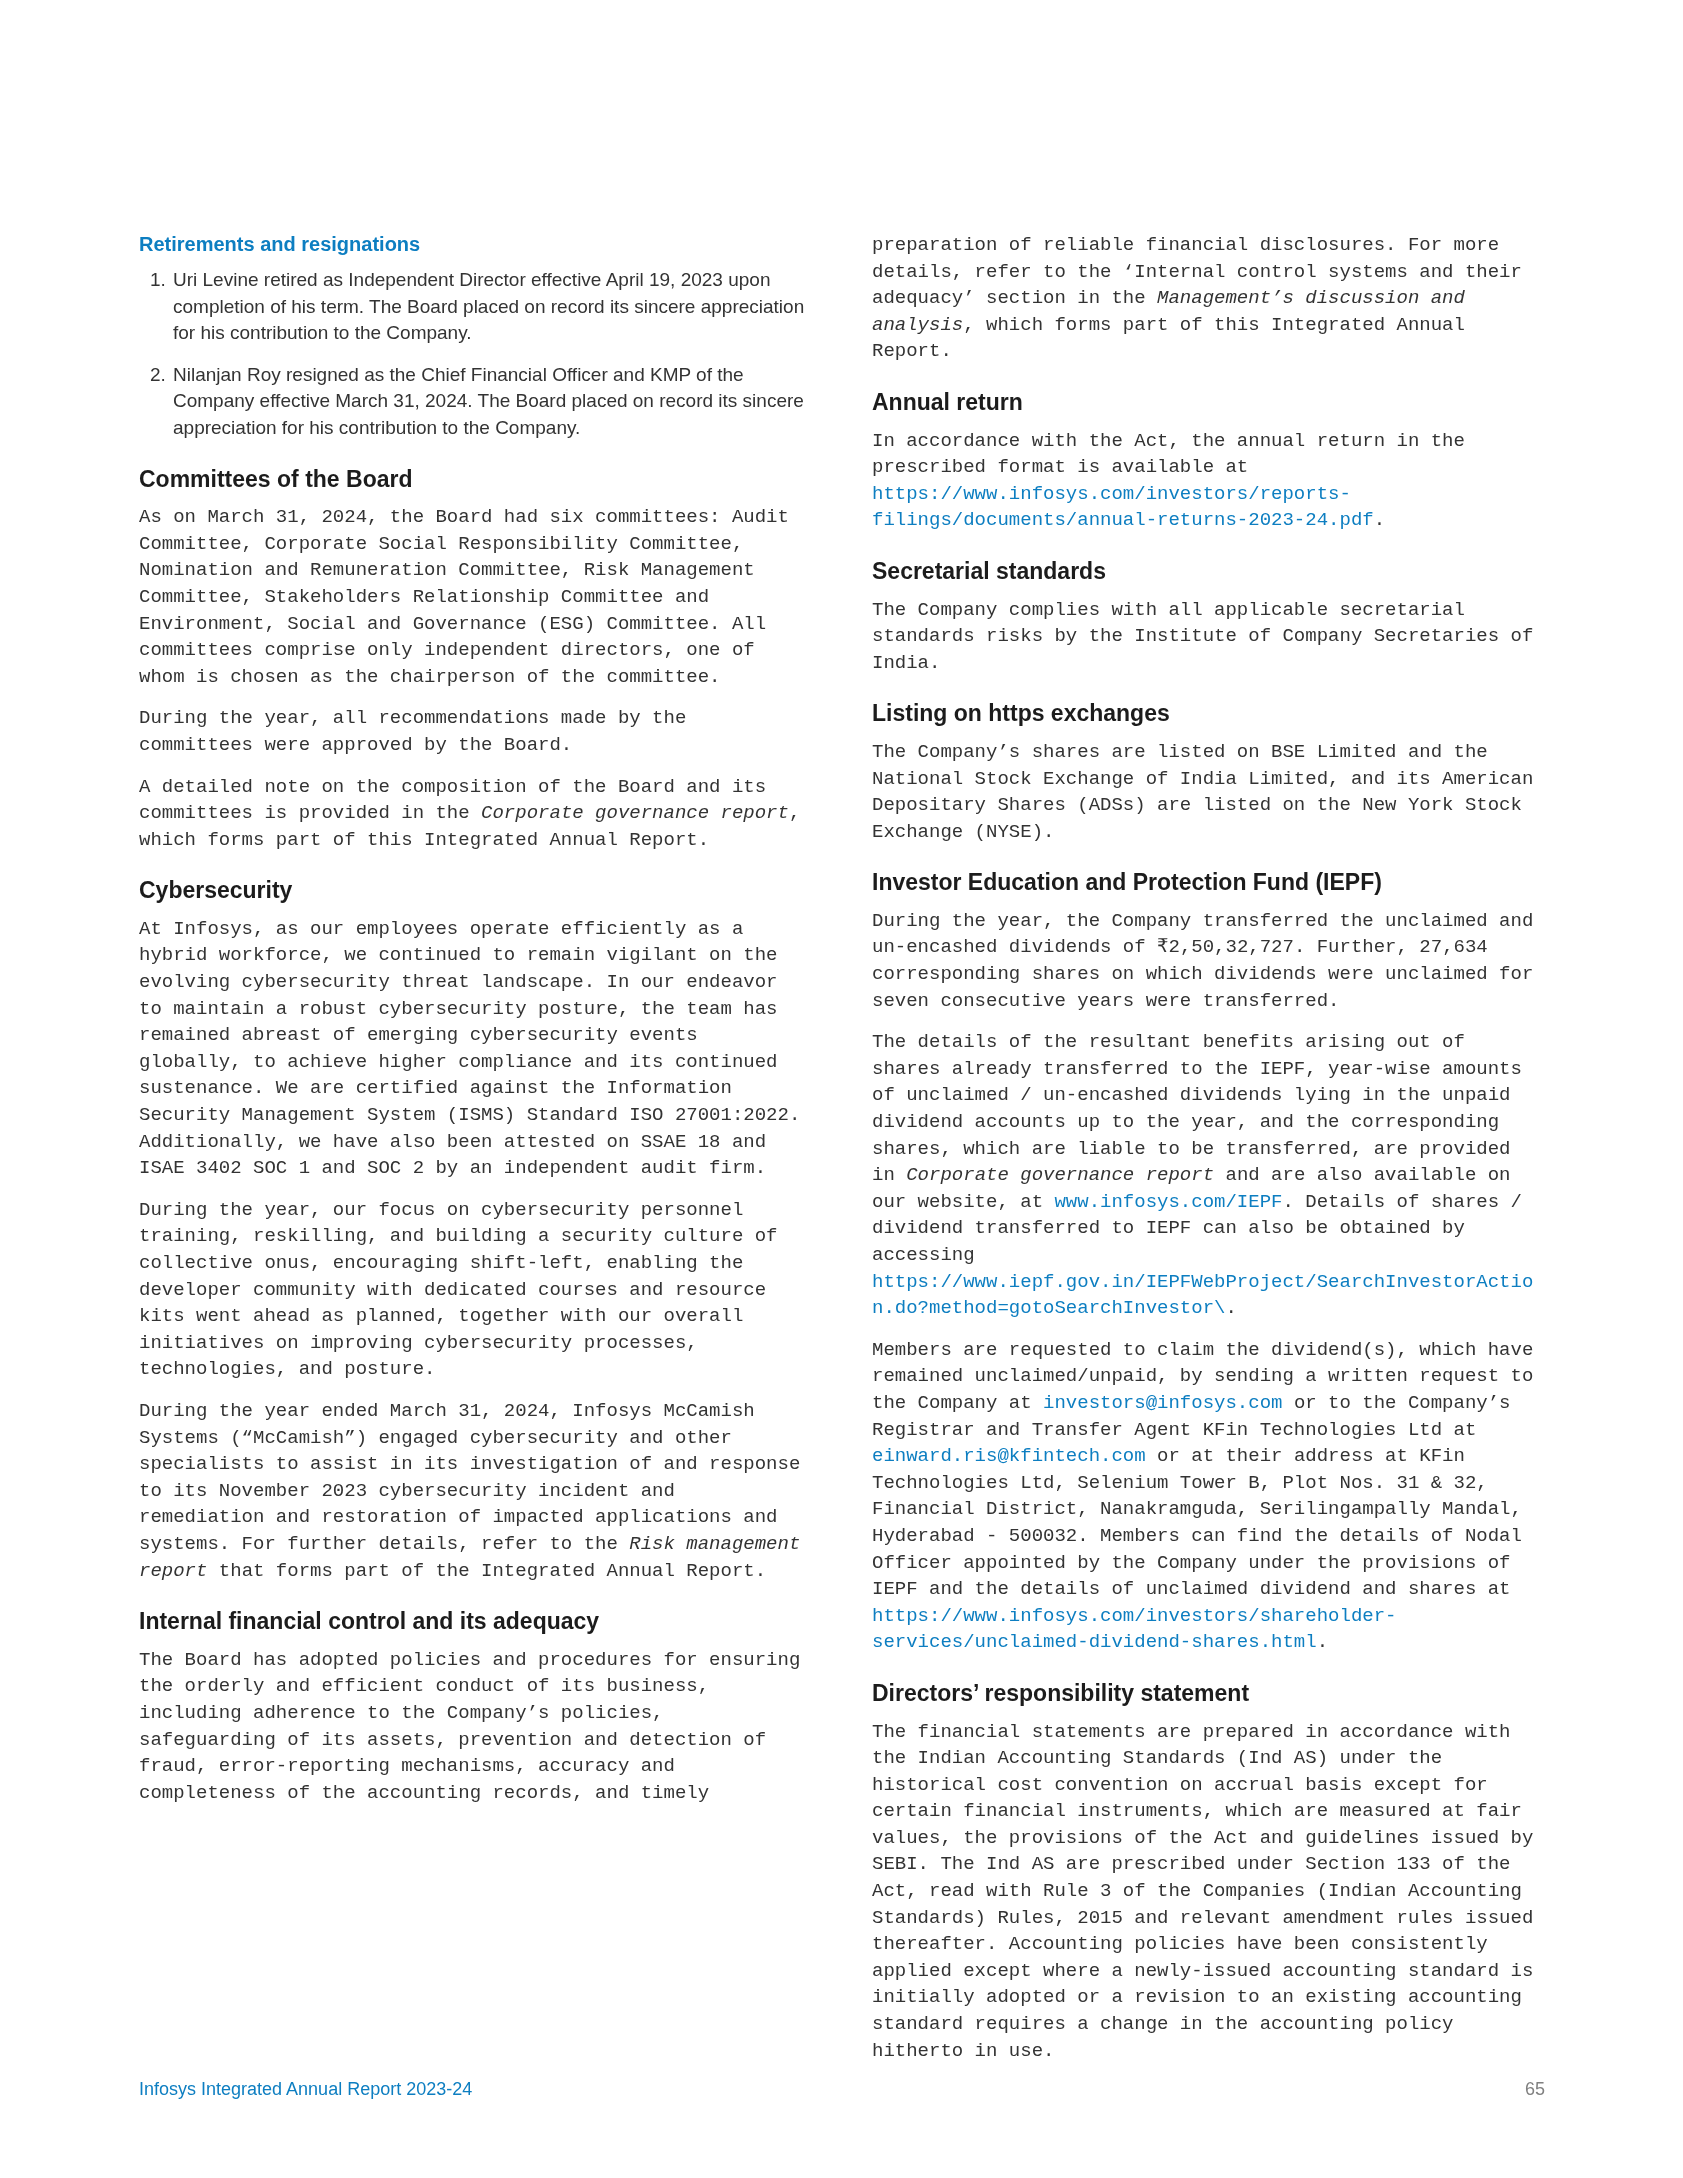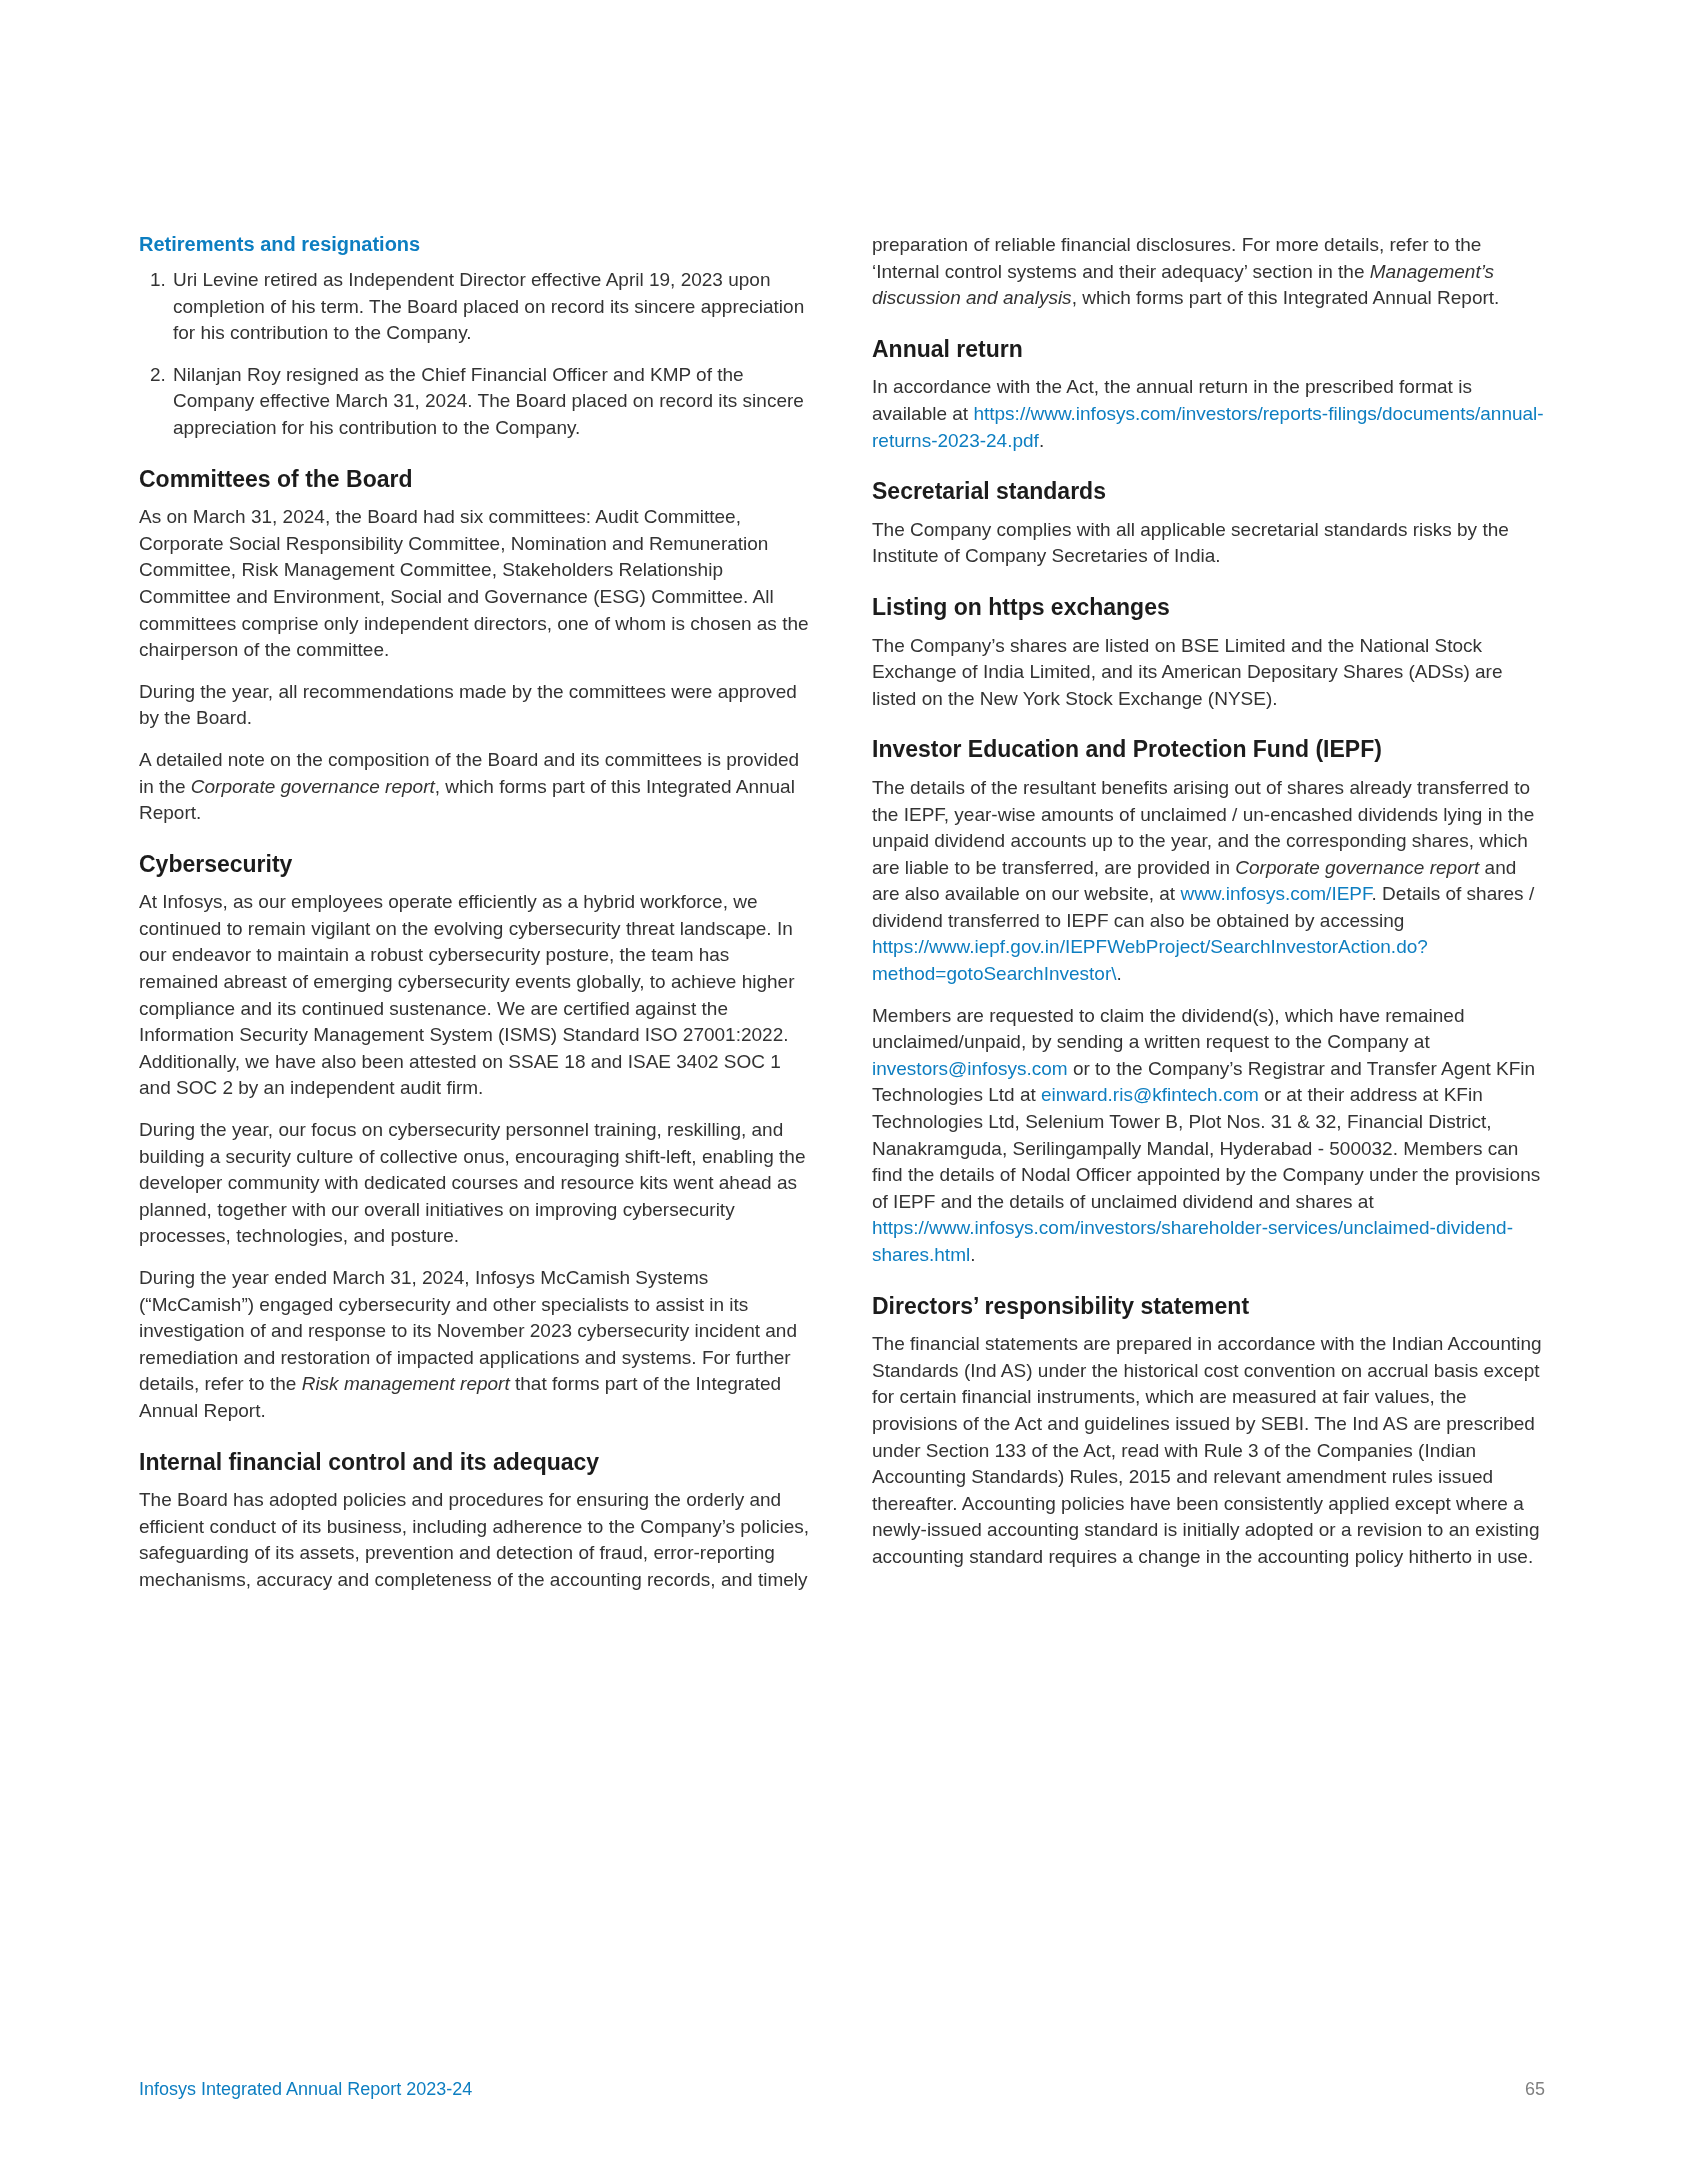--- a/index.html
+++ b/index.html
@@ -31,20 +31,21 @@
   }
   .h-blue{
     font-size:20px;font-weight:700;color:var(--blue);
     margin:24px 0 11px 0;
   }
   .col > section:first-child .h-black,
   .col > section:first-child .h-blue{margin-top:0;}
   p{
     font-size:19px;line-height:1.4;color:var(--body);
     margin:0 0 15px 0;
+    font-family:Liberation Mono, monospace;
   }
   ol{
     margin:0;padding-left:32px;
     font-size:19px;line-height:1.4;color:var(--body);
   }
   ol li{margin-bottom:15px;padding-left:2px;}
   .italic{font-style:italic;}
   .link{color:var(--blue);overflow-wrap:break-word;word-break:break-word;}
   .footer{
     position:absolute;
@@ -96,20 +97,21 @@
         <section>
           <h2 class="h-black">Secretarial standards</h2>
           <p><span>The Company complies with all applicable secretarial standards risks by the Institute of Company Secretaries of India.</span></p>
         </section>
         <section>
           <h2 class="h-black">Listing on https exchanges</h2>
           <p><span>The Company’s shares are listed on BSE Limited and the National Stock Exchange of India Limited, and its American Depositary Shares (ADSs) are listed on the New York Stock Exchange (NYSE).</span></p>
         </section>
         <section>
           <h2 class="h-black">Investor Education and Protection Fund (IEPF)</h2>
+          <p><span>During the year, the Company transferred the unclaimed and un-encashed dividends of ₹2,50,32,727. Further, 27,634 corresponding shares on which dividends were unclaimed for seven consecutive years were transferred.</span></p>
           <p><span>The details of the resultant benefits arising out of shares already transferred to the IEPF, year-wise amounts of unclaimed / un-encashed dividends lying in the unpaid dividend accounts up to the year, and the corresponding shares, which are liable to be transferred, are provided in </span><span class="italic">Corporate governance report</span><span> and are also available on our website, at </span><span class="link">www.infosys.com/IEPF</span><span>. Details of shares / dividend transferred to IEPF can also be obtained by accessing </span><span class="link">https://www.iepf.gov.in/IEPFWebProject/SearchInvestorAction.do?method=gotoSearchInvestor\</span><span>.</span></p>
           <p><span>Members are requested to claim the dividend(s), which have remained unclaimed/unpaid, by sending a written request to the Company at </span><span class="link">investors@infosys.com</span><span> or to the Company’s Registrar and Transfer Agent KFin Technologies Ltd at </span><span class="link">einward.ris@kfintech.com</span><span> or at their address at KFin Technologies Ltd, Selenium Tower B, Plot Nos. 31 &amp; 32, Financial District, Nanakramguda, Serilingampally Mandal, Hyderabad - 500032. Members can find the details of Nodal Officer appointed by the Company under the provisions of IEPF and the details of unclaimed dividend and shares at </span><span class="link">https://www.infosys.com/investors/shareholder-services/unclaimed-dividend-shares.html</span><span>.</span></p>
         </section>
         <section>
           <h2 class="h-black">Directors’ responsibility statement</h2>
           <p><span>The financial statements are prepared in accordance with the Indian Accounting Standards (Ind AS) under the historical cost convention on accrual basis except for certain financial instruments, which are measured at fair values, the provisions of the Act and guidelines issued by SEBI. The Ind AS are prescribed under Section 133 of the Act, read with Rule 3 of the Companies (Indian Accounting Standards) Rules, 2015 and relevant amendment rules issued thereafter. Accounting policies have been consistently applied except where a newly-issued accounting standard is initially adopted or a revision to an existing accounting standard requires a change in the accounting policy hitherto in use.</span></p>
         </section>
       </div>
   </main>
   <footer class="footer">

